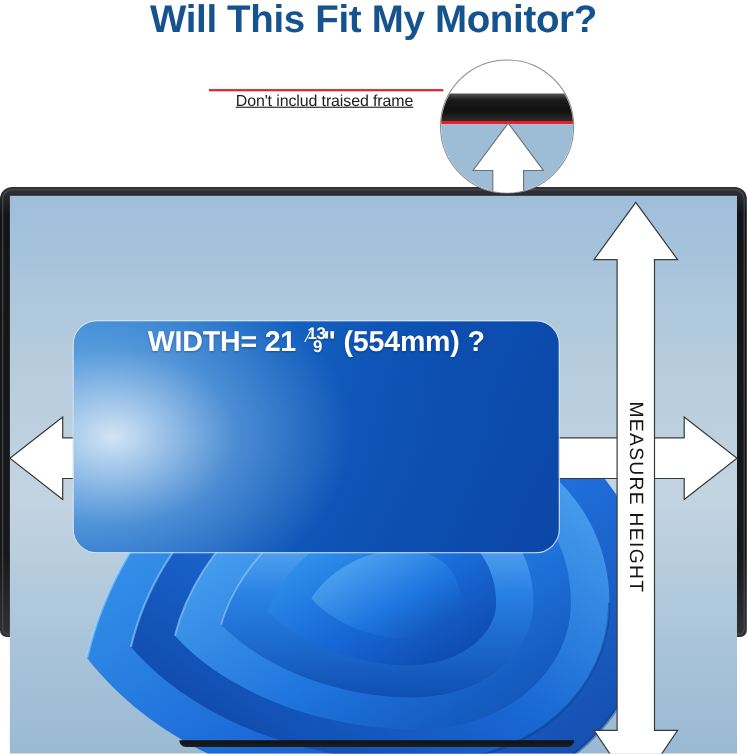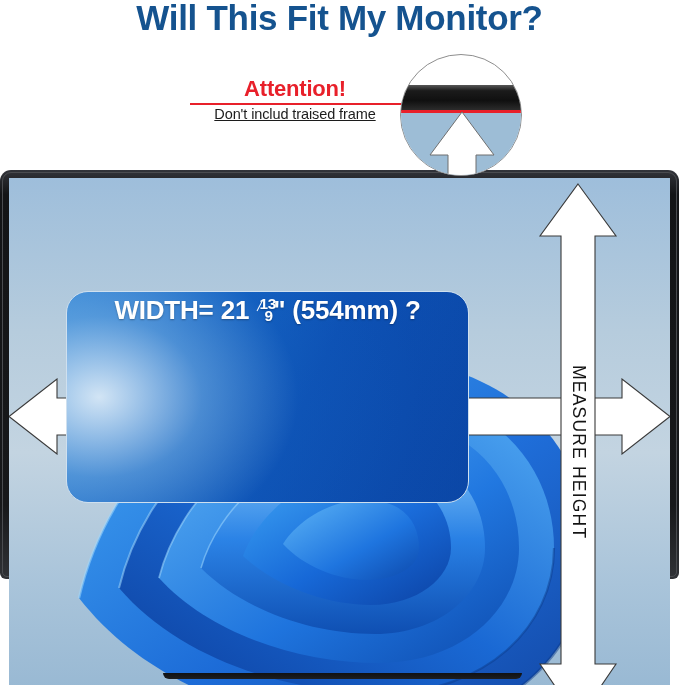--- a/index.html
+++ b/index.html
@@ -250,31 +250,32 @@
     font-size: 17.5px;
     color: #141414;
     letter-spacing: 1.2px;
   }
 
   
   .info-panel {
     position: absolute;
     left: 57px;
     top: 113px;
-    width: 403px;
+    width: 443px;
     height: 212px;
     border: 1.5px solid #cfe0ef;
     border-radius: 22px;
     background:
       radial-gradient(ellipse 80% 120% at 8% 50%, rgba(225,238,248,0.92) 0%, rgba(120,175,225,0.55) 32%, rgba(20,95,190,0.22) 62%, rgba(10,70,170,0.10) 100%),
       linear-gradient(115deg, #2f86d8 0%, #1667c6 28%, #0d51b4 58%, #0b47a6 100%);
     box-sizing: border-box;
     z-index: 25;
     display: flex;
-    flex-direction: column;
+    flex-direction: row;
+    justify-content: center;
     padding: 0 0 6px 0;
   }
   .info-line {
     color: #ffffff;
     font-weight: bold;
     font-size: 26px;
     text-align: center;
     line-height: 1.42;
     letter-spacing: -0.2px;
     white-space: nowrap;
@@ -314,21 +315,20 @@
     top: 0.12em;
     font-size: 0.95em;
   }
 </style>
 </head>
 <body>
 
 <div class="page-title">Will This Fit My Monitor?</div>
 
 <div class="attention-wrap">
-  <div class="attention-title">Attention!</div>
   <div class="attention-rule"></div>
   <div class="attention-sub">Don't includ traised frame</div>
 </div>
 
 <div class="magnifier">
   <div class="mag-bezel"></div>
   <div class="mag-redline"></div>
   <div class="mag-screen"></div>
   <svg class="mag-arrow" viewBox="0 0 66 70">
     <polygon points="33,1 65,44 47,44 47,70 19,70 19,44 1,44" fill="#ffffff" stroke="#6f6f6f" stroke-width="1"></polygon>

